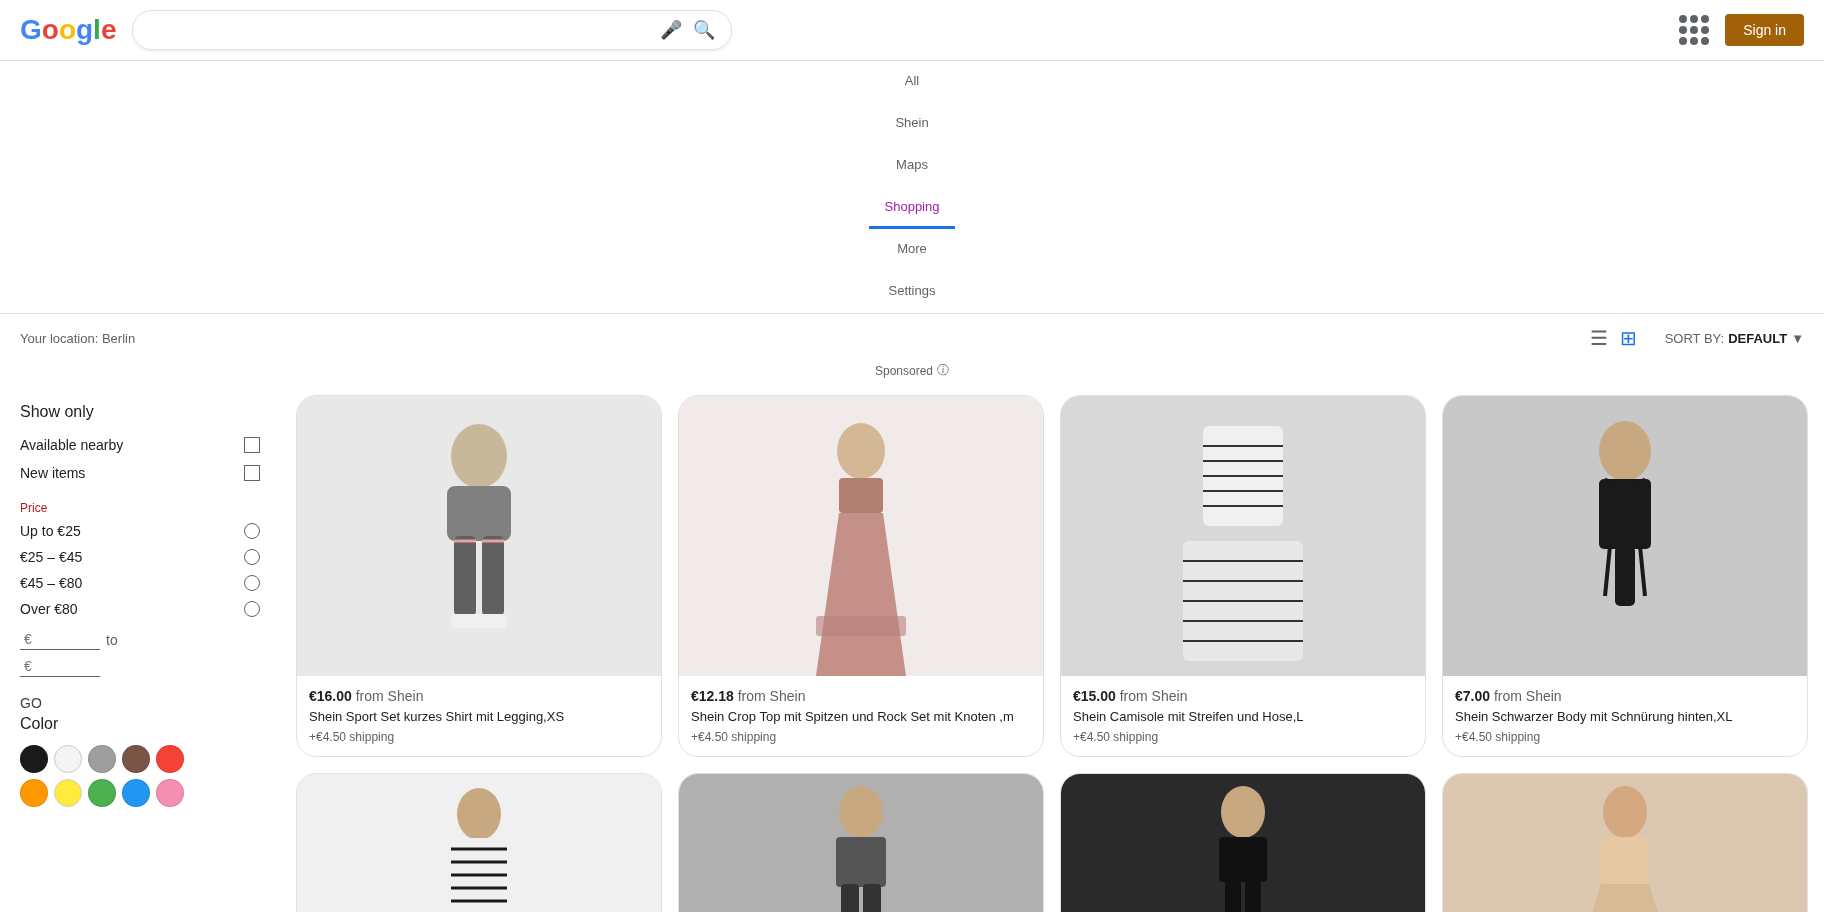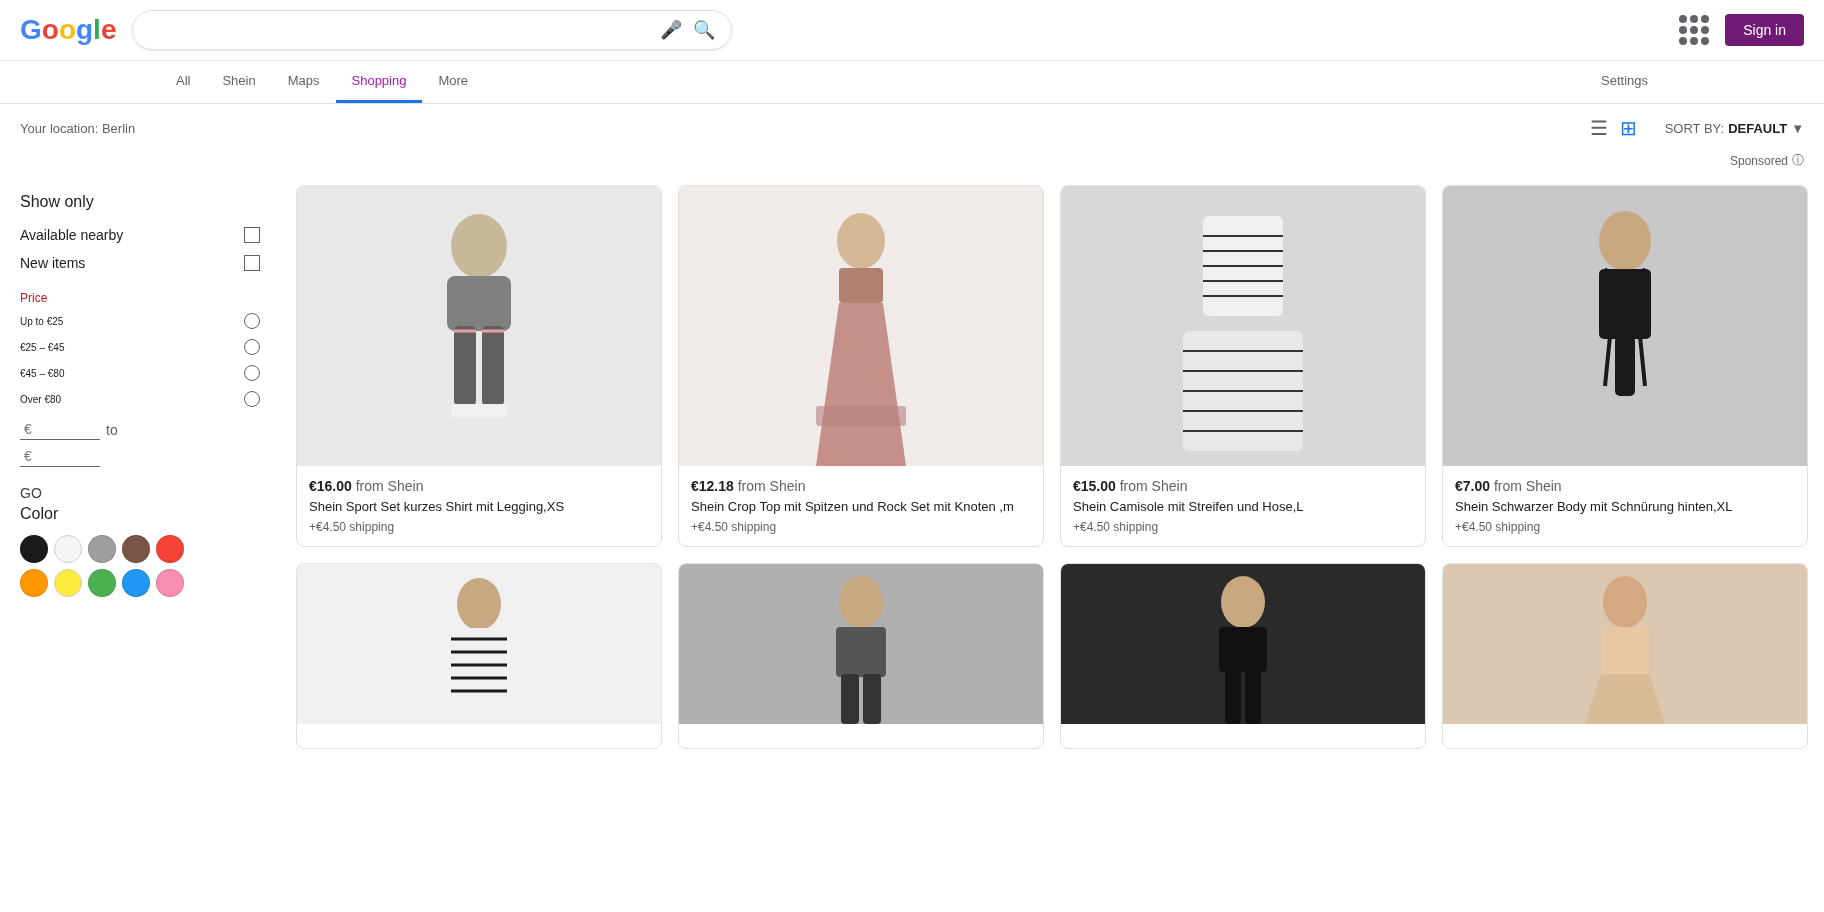--- a/index.html
+++ b/index.html
@@ -17,71 +17,71 @@
     .logo-g span:nth-child(6) { color: #ea4335; }
 
     .search-box { display: flex; align-items: center; border: 1px solid #dfe1e5; border-radius: 24px; padding: 8px 16px; flex: 1; max-width: 600px; gap: 10px; box-shadow: 0 1px 3px rgba(0,0,0,0.1); }
     .search-input { border: none; outline: none; font-size: 16px; flex: 1; }
     .mic-icon { color: #4285f4; font-size: 18px; cursor: pointer; }
     .search-icon-btn { color: #4285f4; font-size: 18px; cursor: pointer; }
 
     .header-right { margin-left: auto; display: flex; align-items: center; gap: 16px; }
     .grid-dots { display: grid; grid-template-columns: repeat(3,8px); gap: 3px; cursor: pointer; }
     .grid-dot { width: 8px; height: 8px; background: #5f6368; border-radius: 50%; }
-    .sign-in-btn { background: #701a75; color: #fff; border: none; border-radius: 4px; padding: 8px 18px; font-size: 14px; cursor: pointer; font-weight: 500; }
-
-    
-    .nav-tabs { display: flex; align-items: center; padding: 0 160px; border-bottom: 1px solid #e0e0e0; gap: 0; }
+    .sign-in-btn { background: #a16207; color: #fff; border: none; border-radius: 4px; padding: 8px 18px; font-size: 14px; cursor: pointer; font-weight: 500; }
+
+    
+    .nav-tabs { display: flex; align-items: center; padding: 0 160px; border-bottom: 1px solid #e0e0e0; gap: 0; flex-direction: column; }
     .nav-tab { padding: 12px 16px; cursor: pointer; color: #5f6368; font-size: 13px; text-decoration: none; display: flex; align-items: center; gap: 6px; border-bottom: 3px solid transparent; }
     .nav-tab.active { color: #a21caf; border-bottom: 3px solid #1a73e8; font-weight: 500; }
 
     
     .location-bar { display: flex; align-items: center; justify-content: space-between; padding: 12px 20px 8px 20px; }
     .location-text { font-size: 13px; color: #5f6368; }
     .view-controls { display: flex; align-items: center; gap: 12px; }
     .list-view-icon { color: #5f6368; font-size: 20px; cursor: pointer; }
     .grid-view-icon { color: #1a73e8; font-size: 20px; cursor: pointer; }
     .sort-by { display: flex; align-items: center; gap: 4px; font-size: 13px; color: #5f6368; cursor: pointer; margin-left: 16px; }
     .sort-by strong { color: #202124; }
 
     
-    .sponsored-bar { display: flex; justify-content: flex-end; padding: 4px 20px 8px; }
+    .sponsored-bar { display: flex; justify-content: center; padding: 4px 20px 8px; }
     .sponsored-text { font-size: 12px; color: #5f6368; display: flex; align-items: center; gap: 4px; }
 
     
     .main-layout { display: flex; padding: 0; }
 
     
     .sidebar { width: 280px; min-width: 280px; padding: 16px 20px; border-right: none; }
     .show-only-title { font-size: 16px; font-weight: 400; color: #202124; margin-bottom: 16px; }
     .filter-item { display: flex; align-items: center; justify-content: space-between; margin-bottom: 12px; }
     .filter-label { font-size: 14px; color: #202124; }
     .filter-checkbox { width: 16px; height: 16px; border: 1px solid #5f6368; background: #fff; cursor: pointer; }
 
     .section-title { font-size: 12px; font-weight: 400; color: #b91c1c; margin: 20px 0 8px; }
 
     .price-options { display: flex; flex-direction: column; gap: 10px; margin-bottom: 12px; }
     .price-option { display: flex; align-items: center; justify-content: space-between; }
-    .price-label { font-size: 10px; color: #202124; }
+    .price-label { font-size: 14px; color: #202124; }
     .radio-btn { width: 16px; height: 16px; border-radius: 50%; border: 1px solid #5f6368; background: #fff; cursor: pointer; }
 
     .price-range-row { display: flex; align-items: center; gap: 6px; margin-bottom: 6px; }
     .price-input { border: none; border-bottom: 1px solid #5f6368; width: 80px; font-size: 14px; padding: 2px 4px; outline: none; }
     .price-to { font-size: 14px; color: #5f6368; }
 
     .go-btn { color: #404040; font-size: 14px; cursor: pointer; font-weight: 500; background: none; border: none; padding: 0; margin-top: 12px; }
 
     .color-title { font-size: 16px; font-weight: 400; color: #202124; margin: 4px 0 12px; }
     .color-grid { display: grid; grid-template-columns: repeat(5, 28px); gap: 6px; }
     .color-swatch { width: 28px; height: 28px; border-radius: 50%; cursor: pointer; border: 1px solid rgba(0,0,0,0.1); }
 
     
     .product-area { flex: 1; padding: 0 16px; }
     .product-grid { display: grid; grid-template-columns: repeat(4, 1fr); gap: 16px; padding: 8px 0; }
-    .product-card { border: 1px solid #e0e0e0; border-radius: 8px; overflow: hidden; cursor: pointer; background: #fff; }
+    .product-card { border: 1px solid #e0e0e0; border-radius: 20px; overflow: hidden; cursor: pointer; background: #fff; }
     .product-img-container { width: 100%; height: 280px; overflow: hidden; background: #f8f9fa; display: flex; align-items: center; justify-content: center; }
 
     .product-info { padding: 12px; }
     .product-price { font-size: 14px; margin-bottom: 4px; }
     .price-bold { font-weight: 700; }
     .price-source { color: #5f6368; font-weight: 400; }
     .product-title { font-size: 13px; color: #202124; margin-bottom: 4px; line-height: 1.4; }
     .product-shipping { font-size: 12px; color: #5f6368; }
   </style>
 </head>

